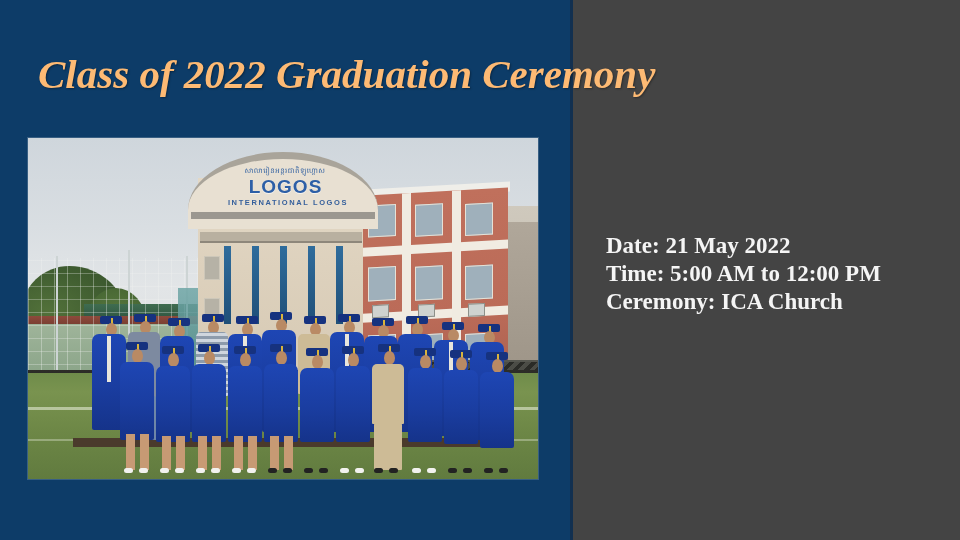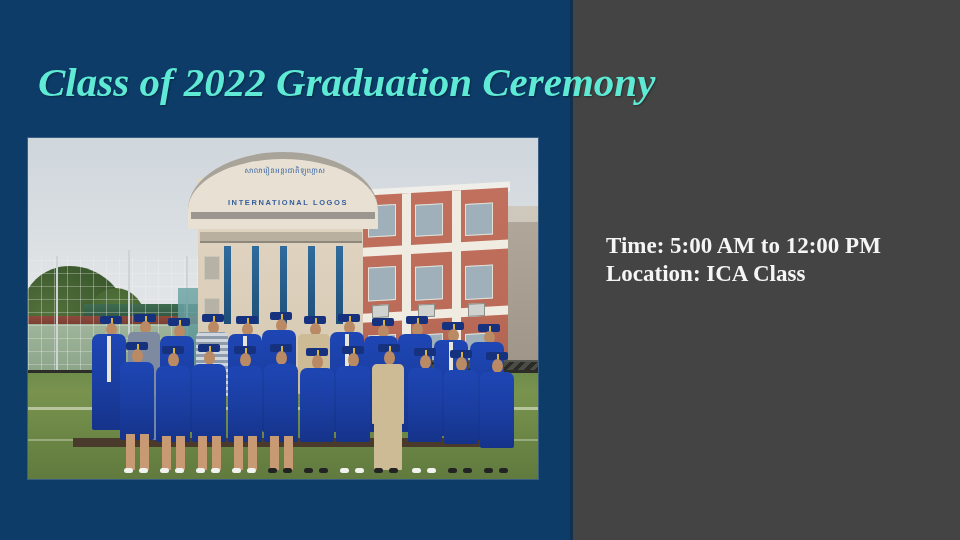--- a/index.html
+++ b/index.html
@@ -27,28 +27,28 @@
     position: absolute;
     left: 570px; top: 0;
     width: 3px;
     height: 540px;
     background: #123050;
   }
   
   #title {
     position: absolute;
     left: 38px;
-    top: 56px;
+    top: 48px;
     width: 700px;
     font-family: "Liberation Serif", serif;
     font-style: italic;
     font-weight: bold;
     font-size: 41px;
     line-height: 52px;
-    color: #5eead4;
+    color: #fdba74;
     white-space: nowrap;
     letter-spacing: 0px;
     text-shadow: 1px 1px 2px rgba(0,0,0,0.35);
   }
   
   #details {
     position: absolute;
     left: 606px;
     top: 232px;
     color: #f5f5f5;
@@ -343,22 +343,23 @@
 <body>
 
 <div id="slide">
 
   <div id="navy-panel"></div>
   <div id="panel-edge"></div>
 
   <div id="title">Class of 2022 Graduation Ceremony</div>
 
   <div id="details">
+    <span class="line">Date: 21 May 2022</span>
     <span class="line">Time: 5:00 AM to 12:00 PM</span>
-    <span class="line">Location: ICA Class</span>
+    <span class="line">Ceremony: ICA Church</span>
   </div>
 
   <div id="photo">
 
     <div class="sky"></div>
 
     <div class="trees"></div>
     <div class="tree2"></div>
     <div class="shed-roof2"></div>
     <div class="shed-roof"></div>
@@ -392,20 +393,21 @@
       <div class="ac" style="left:60px; top:112px;"></div>
       <div class="ac" style="left:110px; top:114px;"></div>
       <div class="ac" style="left:40px; top:182px;"></div>
       <div class="ac" style="left:96px; top:184px;"></div>
     </div>
 
     <div class="bld-main"></div>
     <div class="bld-main-arch"></div>
     <div class="bld-main-eave"></div>
     <div class="khmer">សាលារៀនអន្តរជាតិឡូហ្គោស</div>
+    <div class="logos-word">LOGOS</div>
     <div class="logos-sub">INTERNATIONAL  LOGOS</div>
     <div class="bld-main-canopy"></div>
     <div class="pilaster" style="left:196px;"></div>
     <div class="pilaster" style="left:224px;"></div>
     <div class="pilaster" style="left:252px;"></div>
     <div class="pilaster" style="left:280px;"></div>
     <div class="pilaster" style="left:308px;"></div>
     <div class="win-main" style="left:176px; top:118px; width:14px; height:22px;"></div>
     <div class="win-main" style="left:176px; top:160px; width:14px; height:22px;"></div>
 

